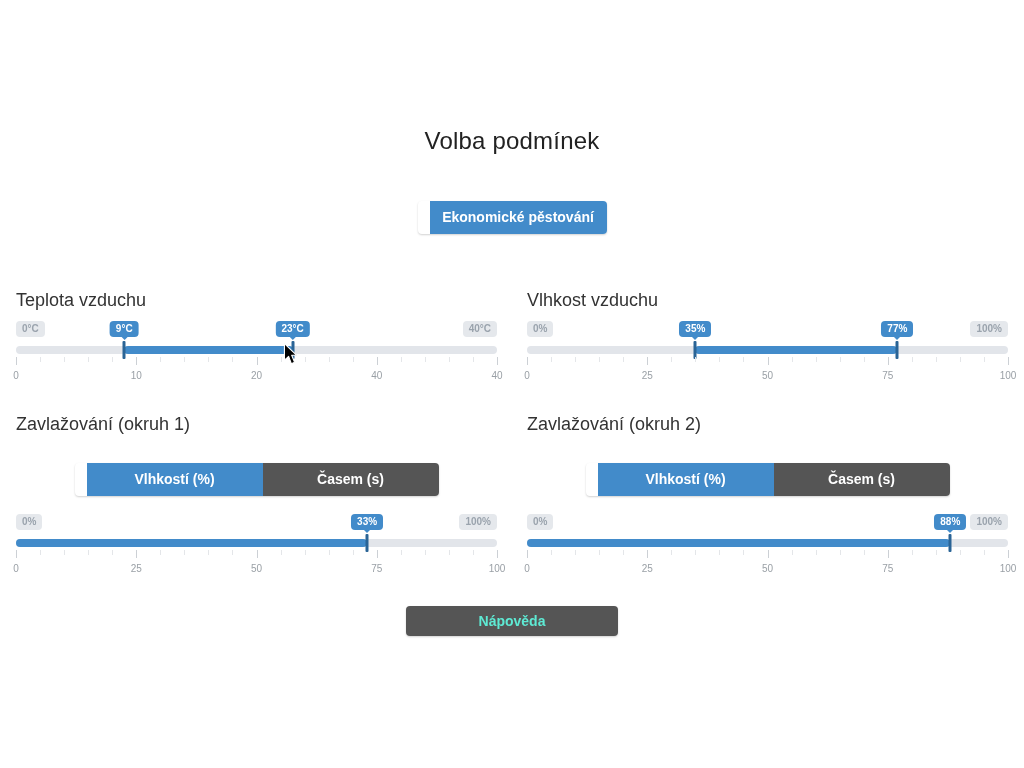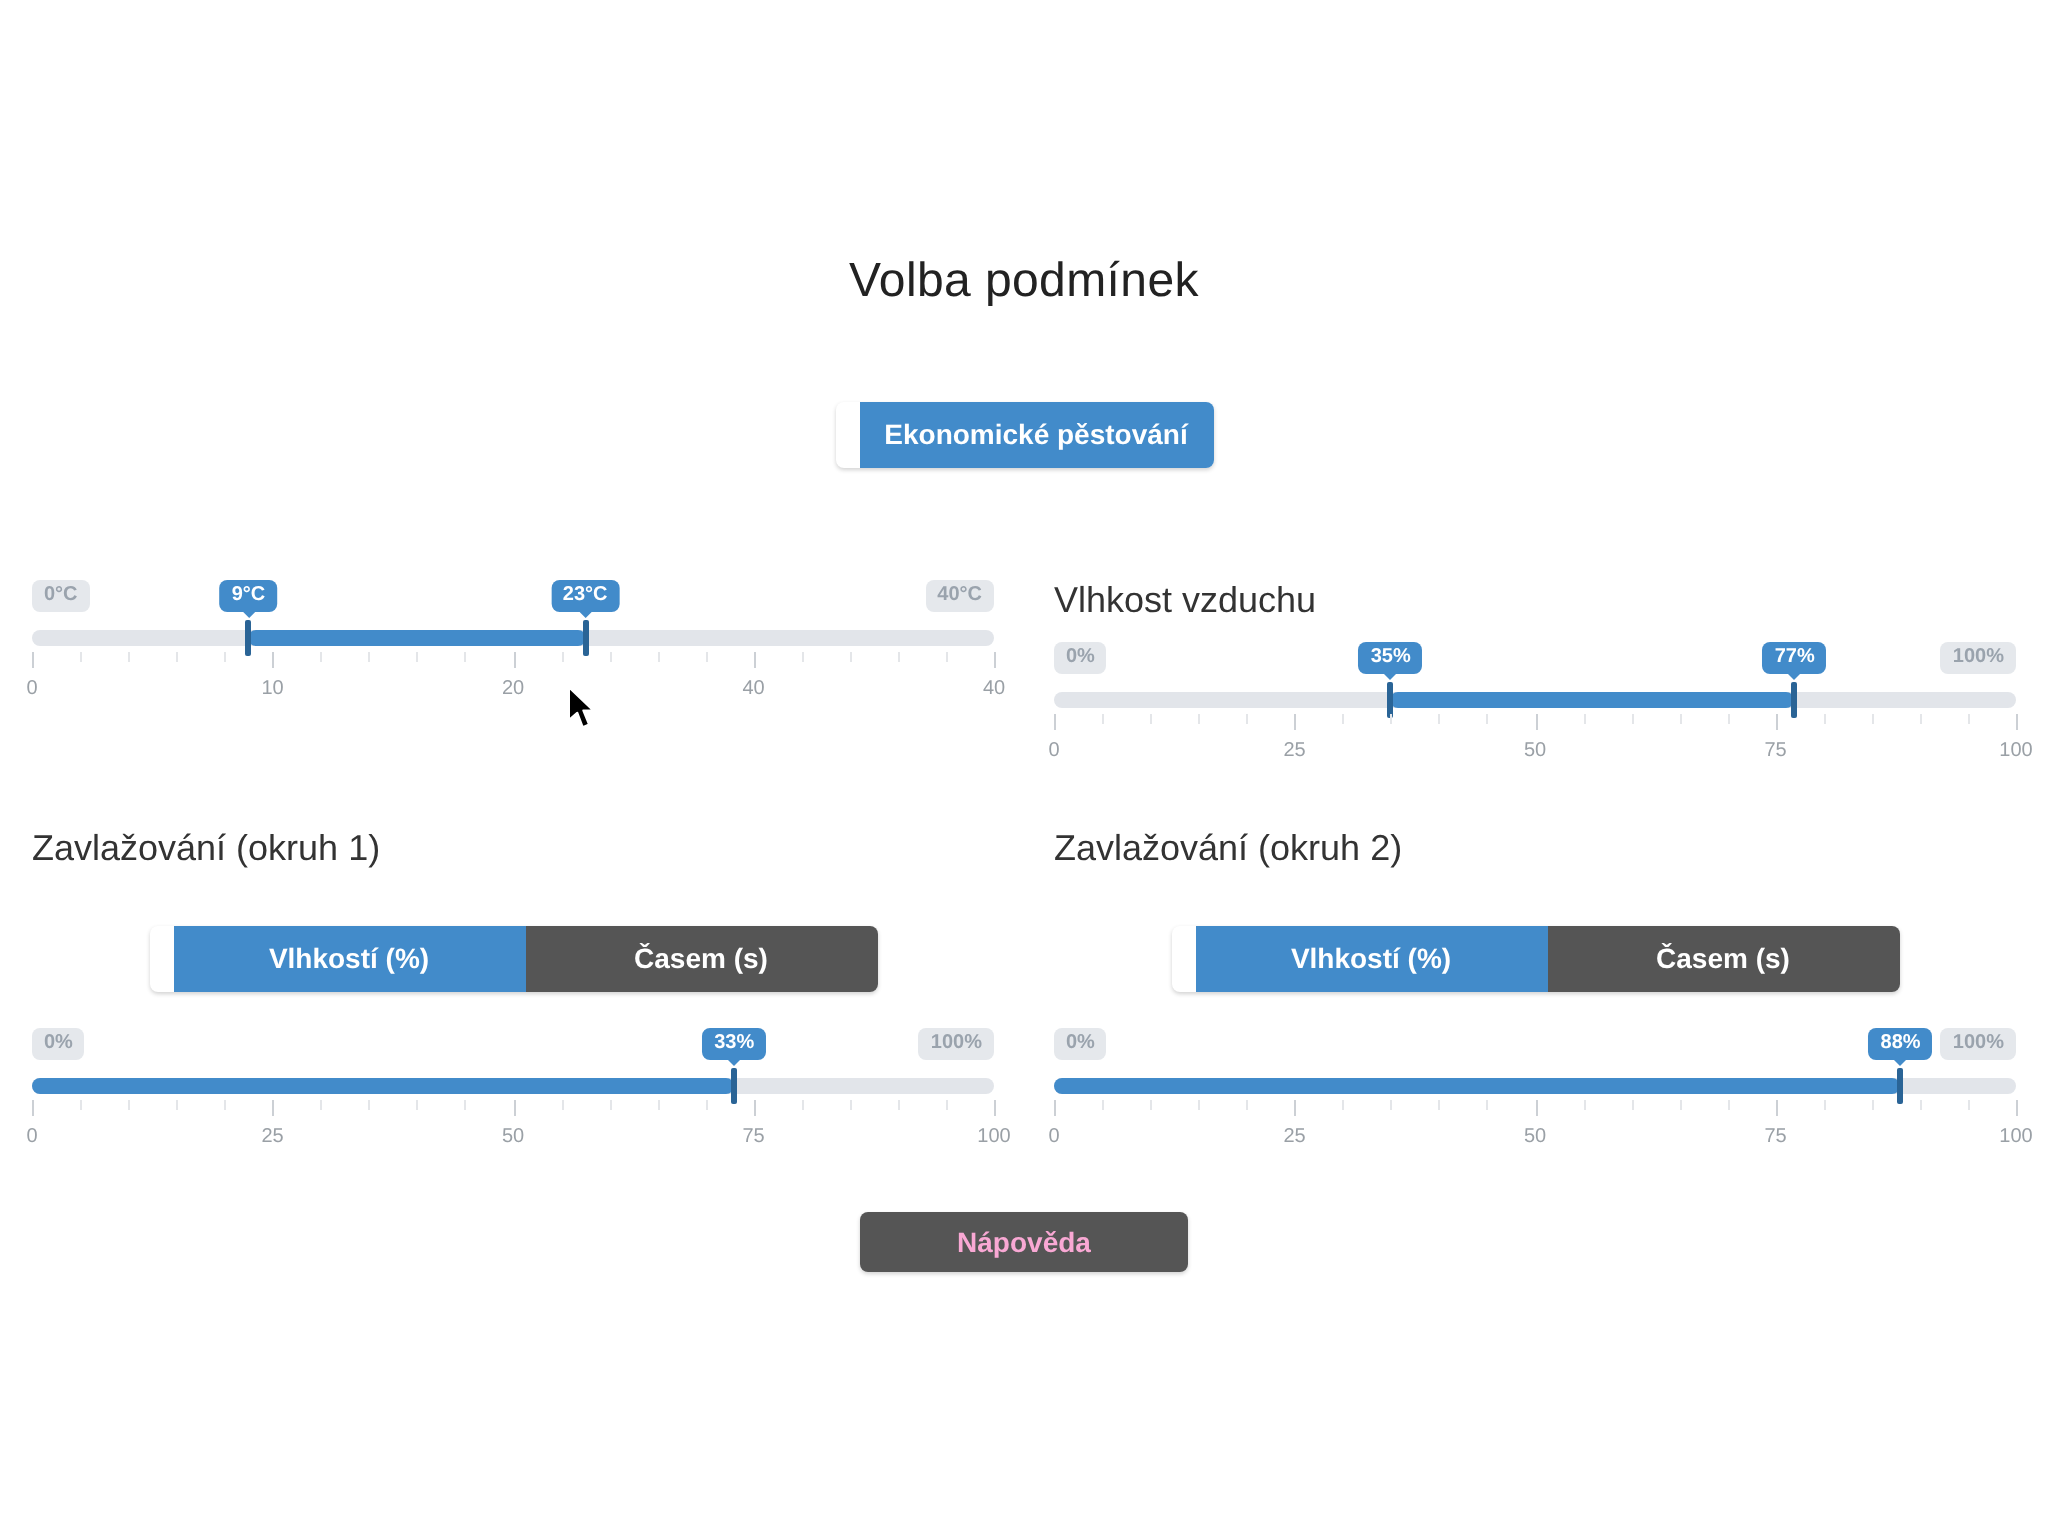--- a/index.html
+++ b/index.html
@@ -93,22 +93,22 @@
   }
   .tick.major { height: 8px; background: #ccd0d5; }
   .tick-label {
     position: absolute; top: 13px; transform: translateX(-50%);
     font-size: 10px; color: #9aa0a6;
   }
 
   
   .help-button {
     display: block; margin: 26px auto 0;
-    width: 164px; height: 30px;
-    background: var(--dark, #555555); color: #f9a8d4;
+    width: 212px; height: 30px;
+    background: var(--dark, #555555); color: #5eead4;
     border: none; border-radius: 4px;
     font-family: "Liberation Sans", sans-serif;
     font-size: 14px; font-weight: 700;
     cursor: pointer;
     box-shadow: 0 1px 2px rgba(0,0,0,0.18);
   }
 
   
   .cursor { position: absolute; z-index: 10; pointer-events: none; }
 </style>
@@ -121,20 +121,21 @@
 
   <div class="seg-row mode-row">
     <div class="seg-group">
       <button class="seg blue">Ekonomické pěstování</button>
     </div>
   </div>
 
   <div class="columns row1">
 
     <section class="col">
+      <h2 class="section-title">Teplota vzduchu</h2>
       <div class="slider">
         <div class="pills">
           <span class="pill gray min">0°C</span>
           <span class="pill blue from" style="left: 22.5%;">9°C</span>
           <span class="pill blue to" style="left: 57.5%;">23°C</span>
           <span class="pill gray max">40°C</span>
         </div>
         <div class="track">
           <div class="fill" style="left: 22.5%; width: 35%;"></div>
           <div class="handle from" style="left: 22.5%;"></div>

